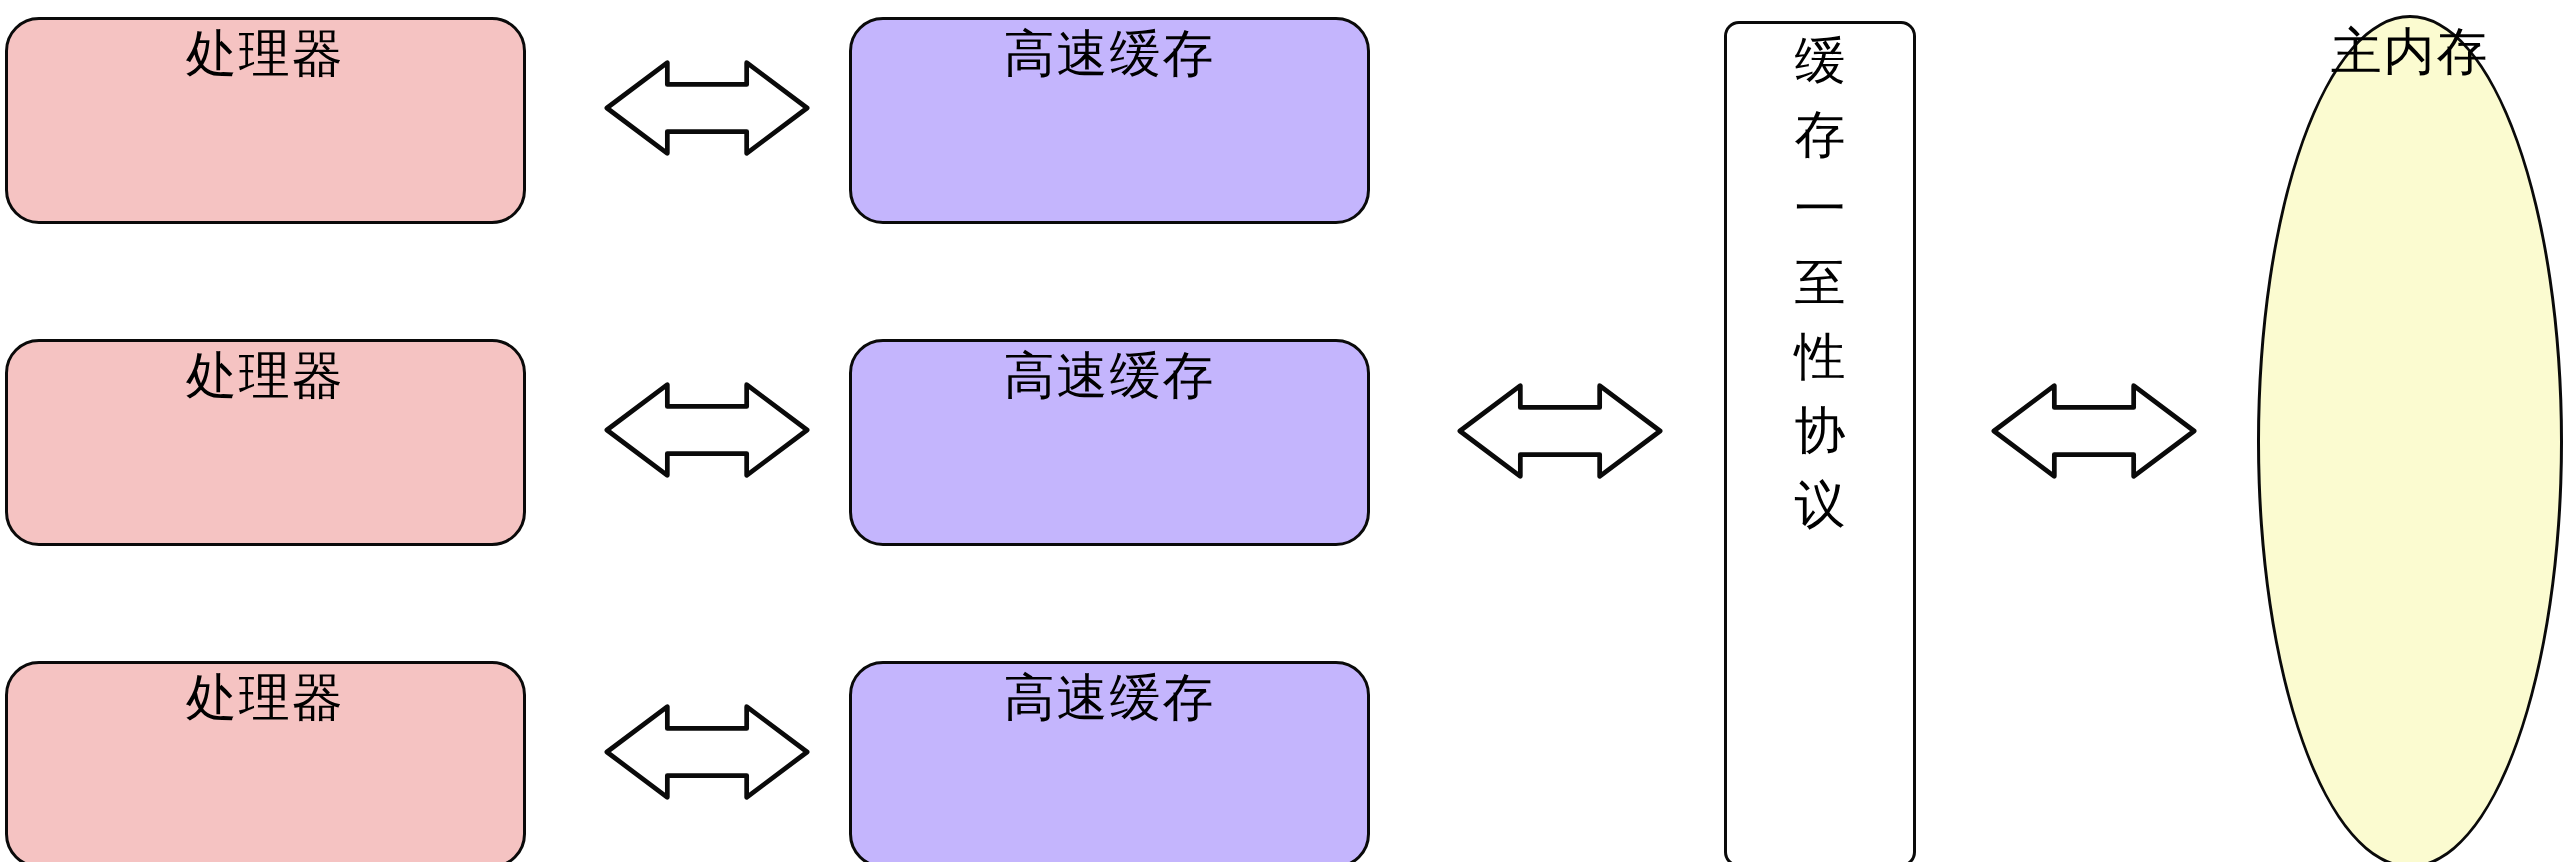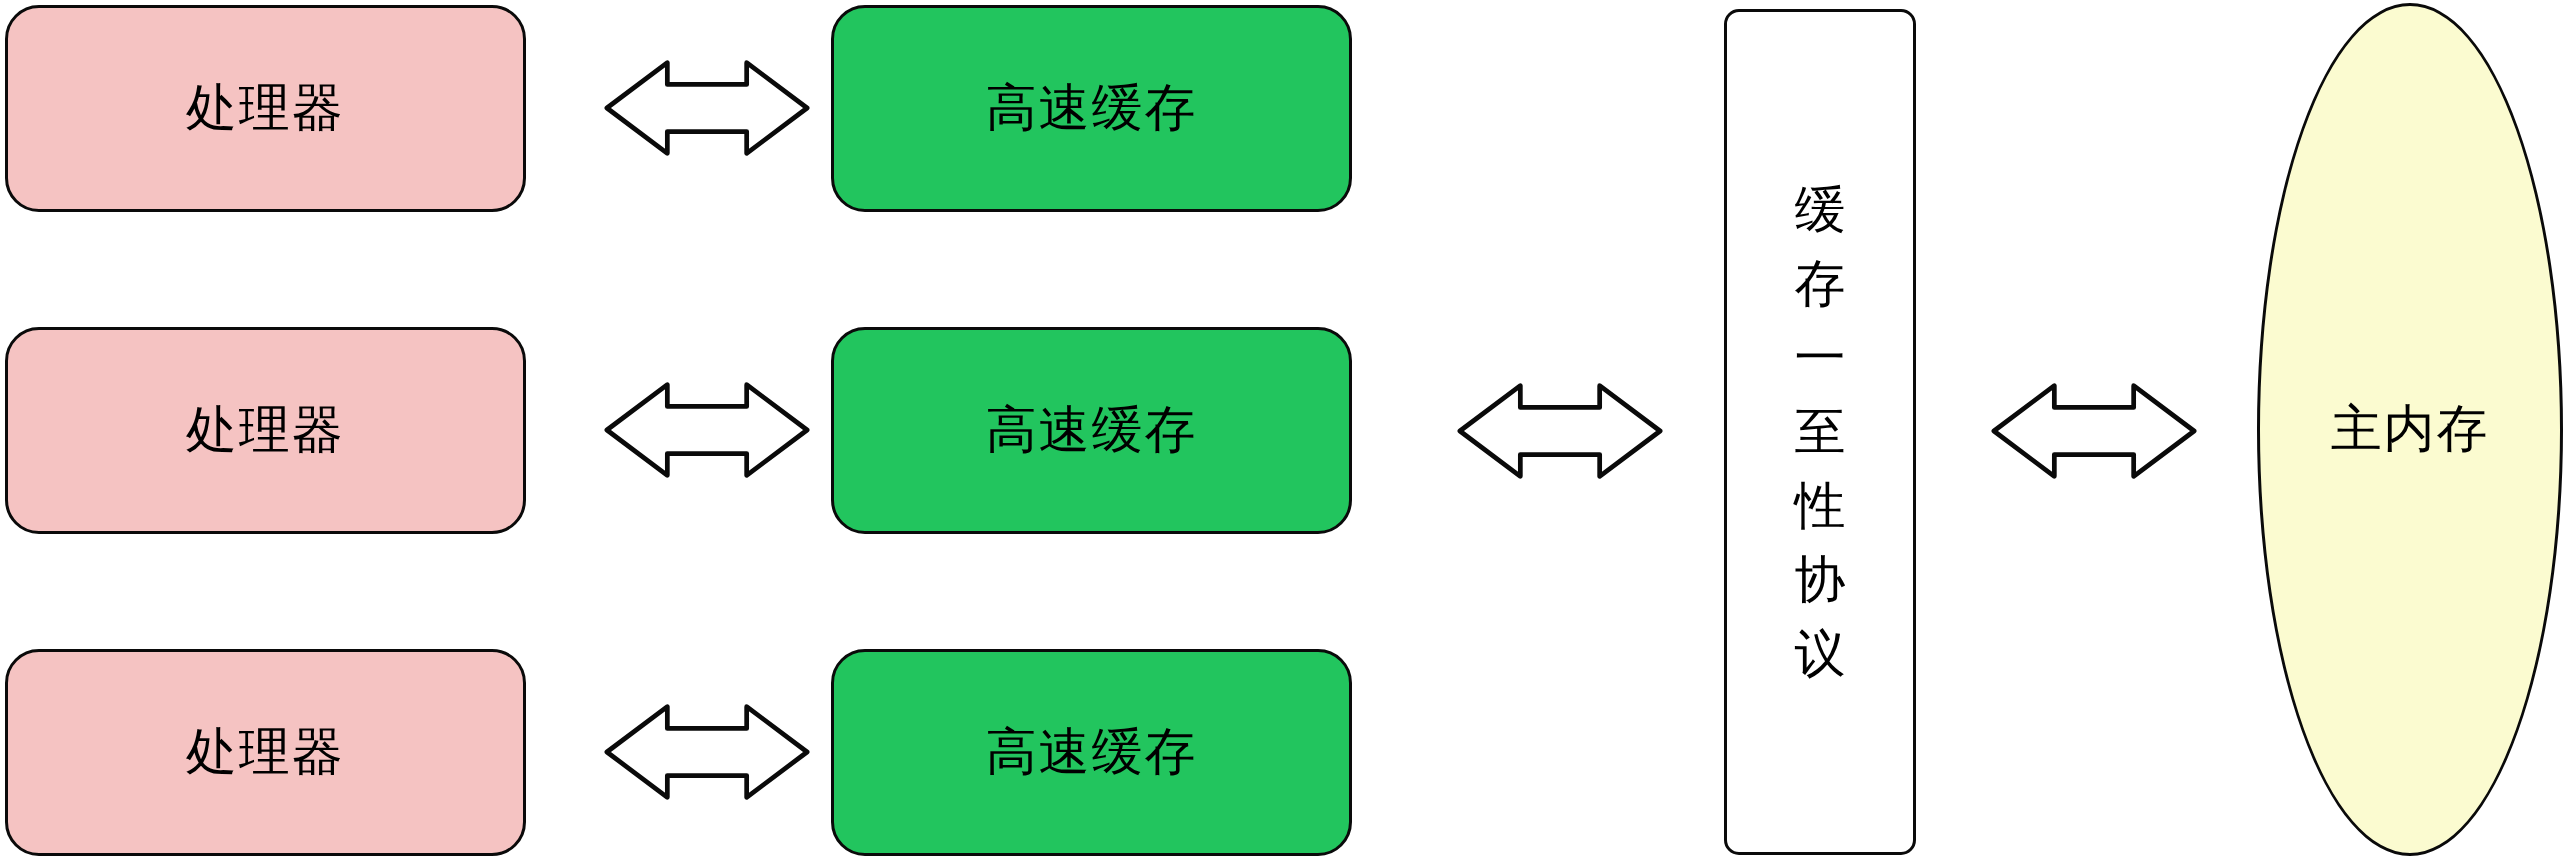--- a/index.html
+++ b/index.html
@@ -13,33 +13,34 @@
     position: relative;
     overflow: hidden;
     font-family: "Liberation Sans", sans-serif;
     color: #000000;
   }
   .node {
     position: absolute;
     box-sizing: border-box;
     border: 3.8px solid #0a0a0a;
     display: flex;
-    align-items: center;
+    align-items: flex-start;
     justify-content: center;
     font-size: 51px;
     color: #000000;
     letter-spacing: 1.9px;
+    margin-top: 12px;
   }
   .rect {
     border-radius: 34px;
     width: 521px;
     height: 207px;
   }
   .processor { background: #F5C3C2; left: 4.7px; }
-  .cache     { background: #22c55e; left: 831px; }
+  .cache     { background: #c4b5fd; left: 849px; }
   .row1 { top: 4.7px; }
   .row2 { top: 327px; }
   .row3 { top: 649px; }
 
   .protocol {
     background: #FFFFFF;
     left: 1724px;
     top: 9px;
     width: 192px;
     height: 846px;

